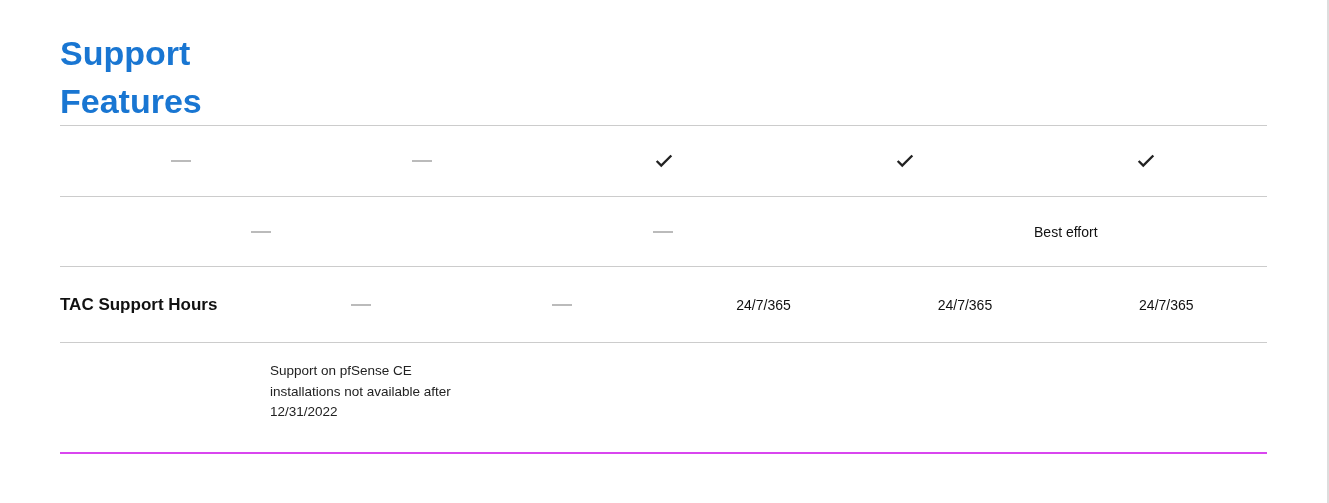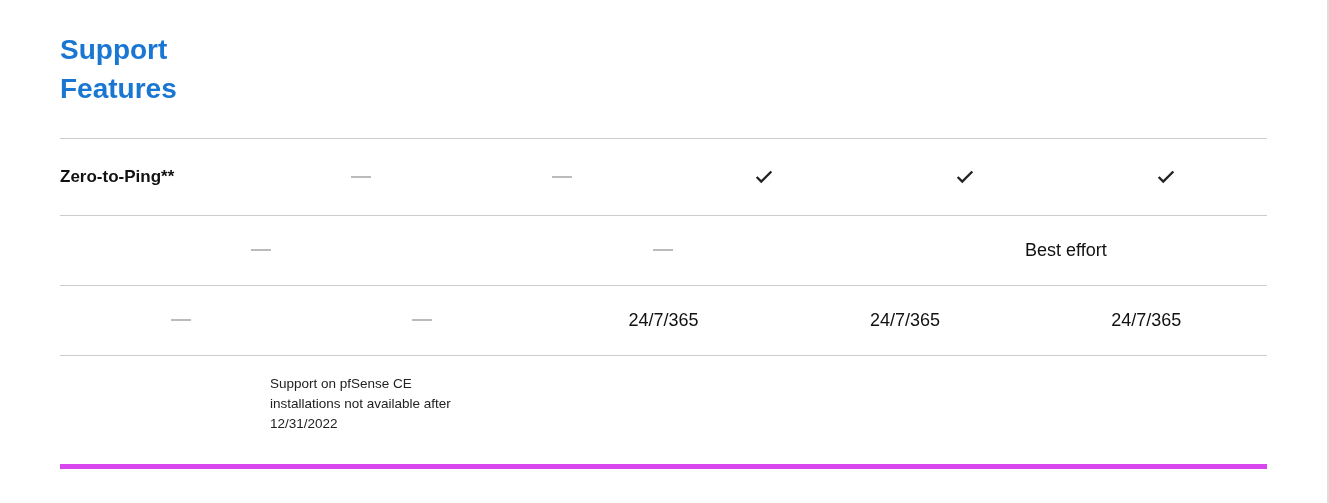--- a/index.html
+++ b/index.html
@@ -10,24 +10,23 @@
     body {
       font-family: -apple-system, BlinkMacSystemFont, "Segoe UI", Helvetica, Arial, sans-serif;
       background: #fff;
       padding: 30px 60px;
       width: 1329px;
       border-right: 2px solid #ddd;
       min-height: 503px;
     }
     .section-title {
       color: #1976d2;
-      font-size: 28px;
+      font-size: 34px;
       font-weight: 700;
       line-height: 1.4;
-      margin-bottom: 30px;
       width: 200px;
     }
     .table {
       width: 100%;
     }
     .row {
       display: flex;
       align-items: center;
       border-top: 1px solid #ccc;
       padding: 24px 0;
@@ -42,40 +41,40 @@
       line-height: 1.6;
       padding-right: 10px;
     }
     .row-cells {
       display: flex;
       flex: 1;
     }
     .cell {
       flex: 1;
       text-align: center;
-      font-size: 18px;
+      font-size: 14px;
       color: #111;
       display: flex;
       align-items: center;
       justify-content: center;
     }
     .dash {
       display: inline-block;
       width: 20px;
       height: 2px;
       background: #bbb;
     }
     .check-svg {
       width: 22px;
       height: 22px;
     }
     .footnote-row {
       display: flex;
       border-top: 1px solid #ccc;
-      border-bottom: 5px solid #d946ef;
+      border-bottom: 2px solid #d946ef;
       padding: 18px 0 30px 0;
     }
     .footnote-spacer {
       width: 200px;
       flex-shrink: 0;
     }
     .footnote-cells {
       display: flex;
       flex: 1;
     }
@@ -89,21 +88,20 @@
     }
   </style>
 </head>
 <body>
 
 <h2 class="section-title">Support Features</h2>
 
 <div class="table">
 
   <div class="row">
-    <div class="row-label">Zero-to-Ping**</div>
     <div class="row-cells">
         <div class="cell">
           <span class="dash"></span>
         </div>
         <div class="cell">
           <span class="dash"></span>
         </div>
         <div class="cell">
           <svg viewBox="0 0 24 24" class="check-svg">
             <path d="M4 12 L9 17 L20 6" fill="none" stroke="#222" stroke-width="2.6"></path>
@@ -128,20 +126,21 @@
           <span class="dash"></span>
         </div>
         <div class="cell">
           <span class="dash"></span>
         </div>
         <div class="cell">Best effort</div>
       </div>
   </div>
 
   <div class="row">
+    <div class="row-label">TAC Support Hours</div>
     <div class="row-cells">
         <div class="cell">
           <span class="dash"></span>
         </div>
         <div class="cell">
           <span class="dash"></span>
         </div>
         <div class="cell">24/7/365</div>
         <div class="cell">24/7/365</div>
         <div class="cell">24/7/365</div>

